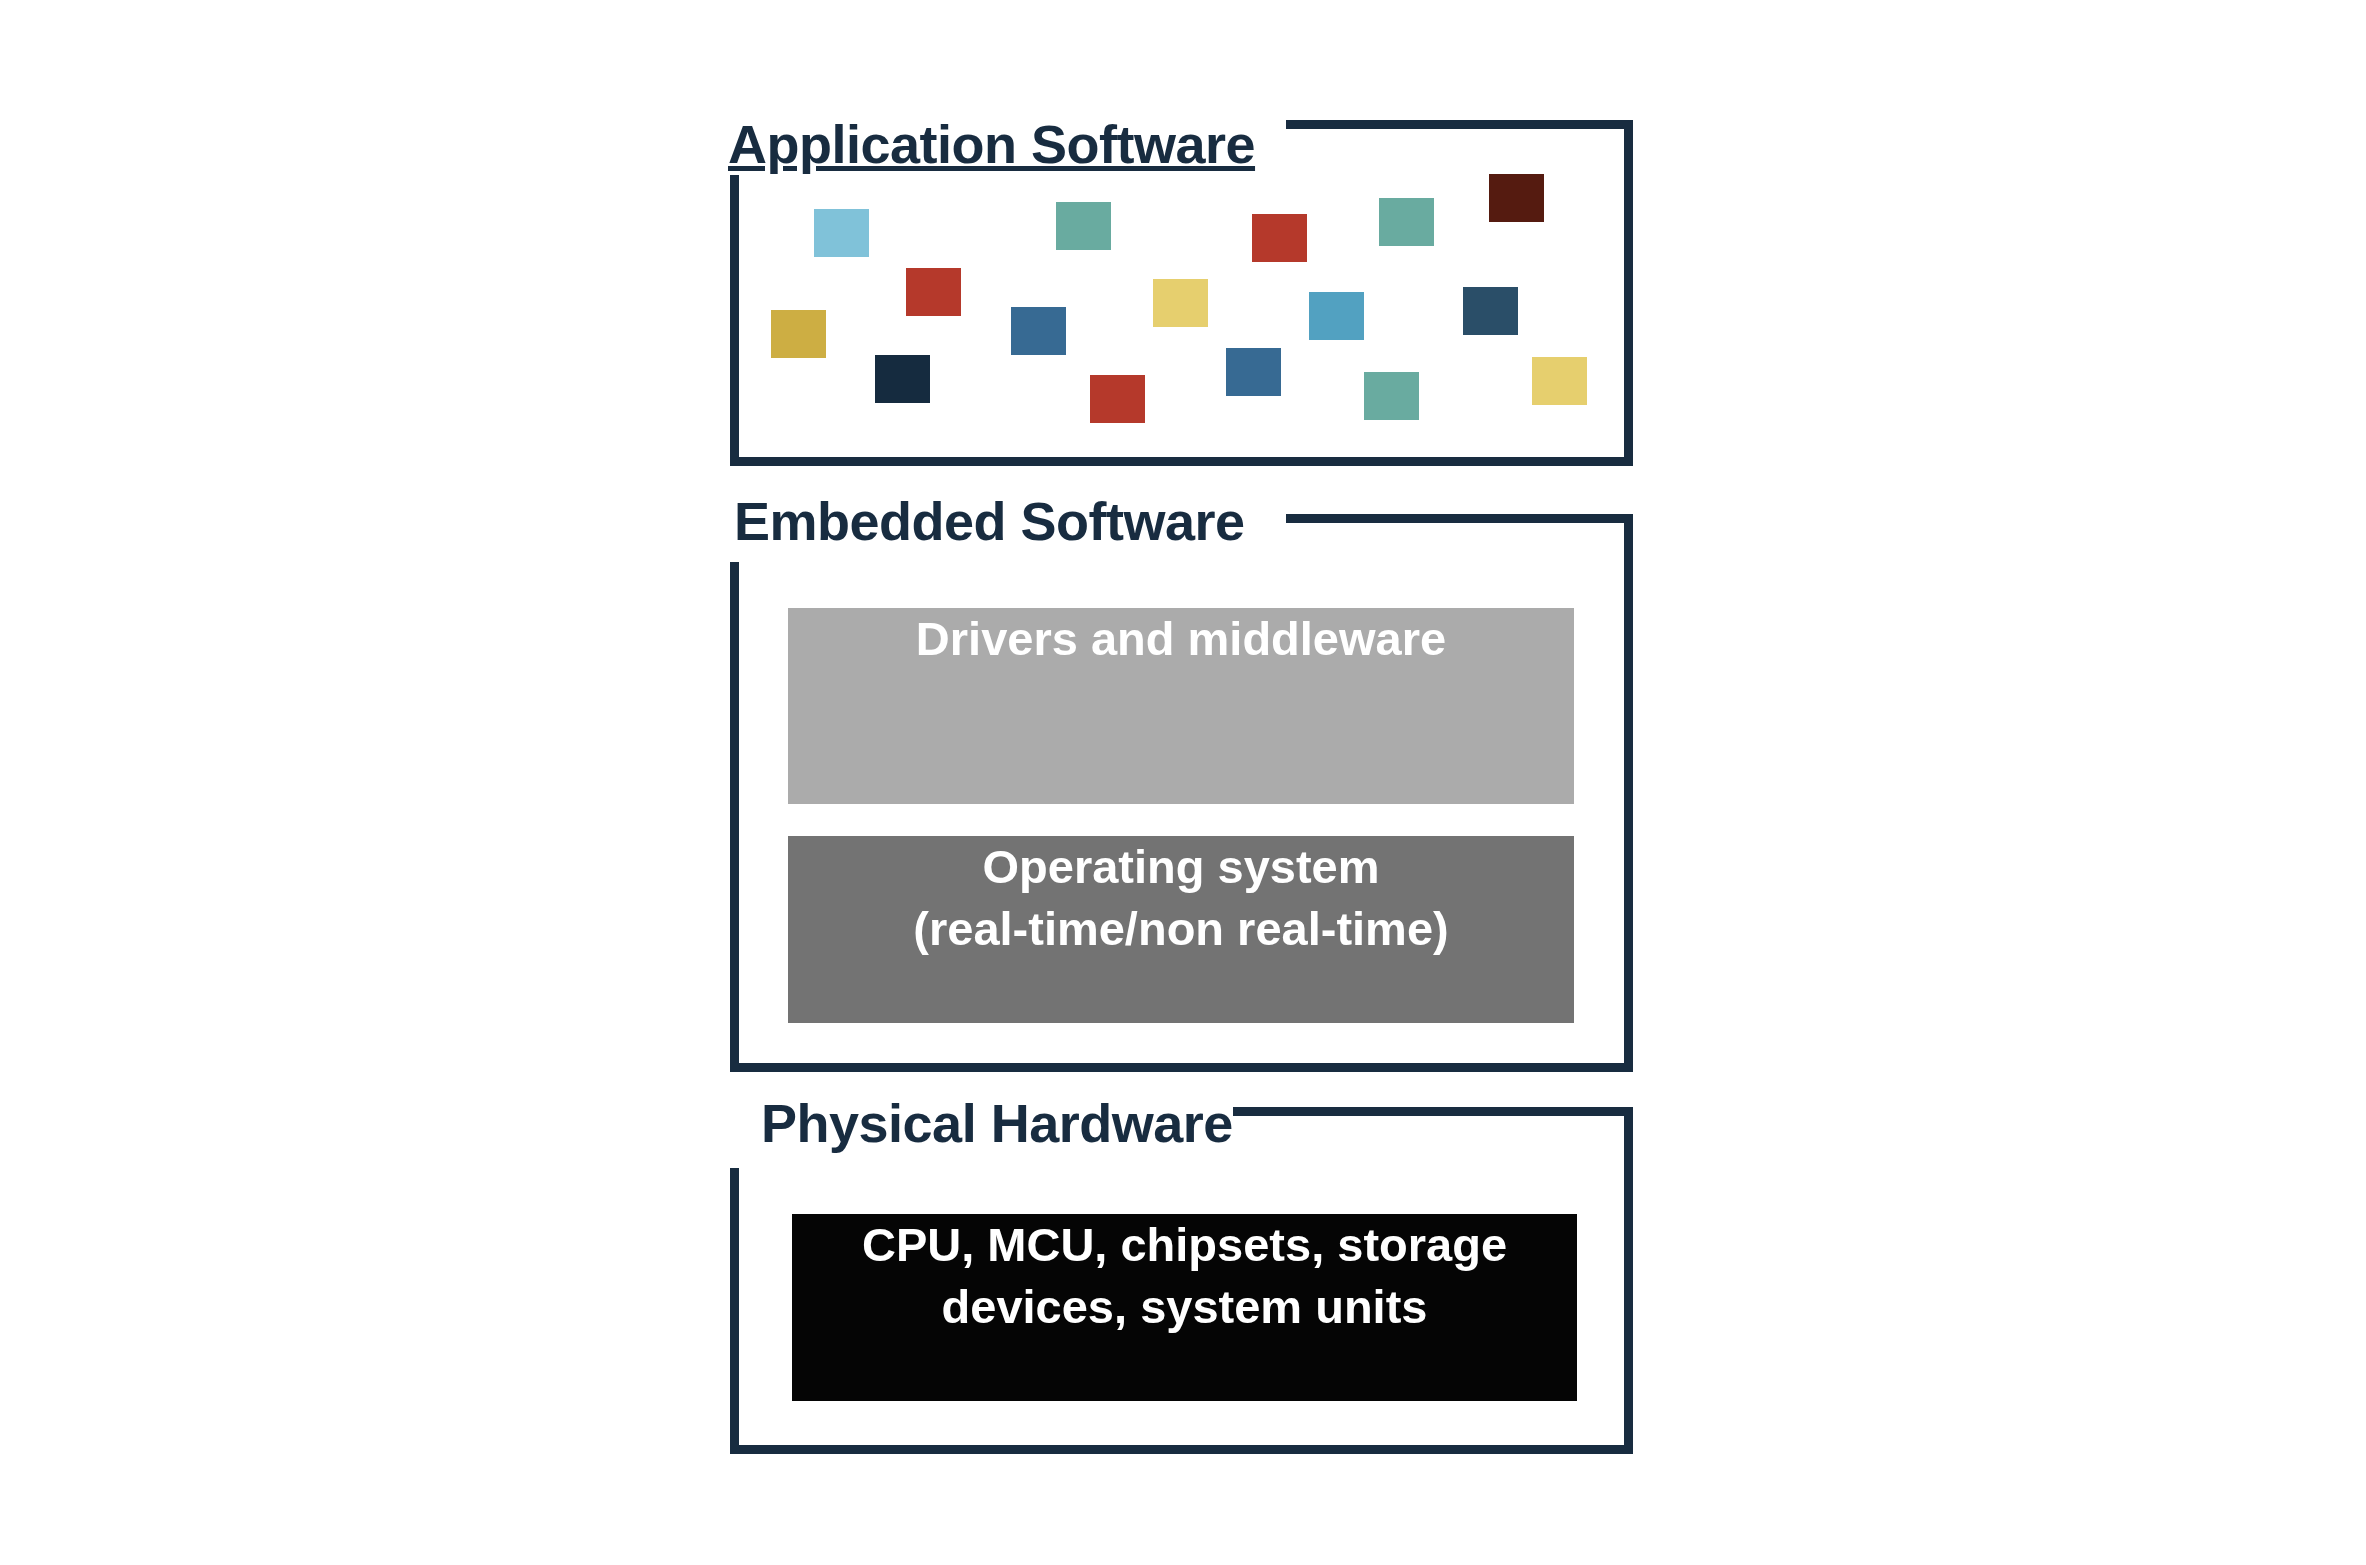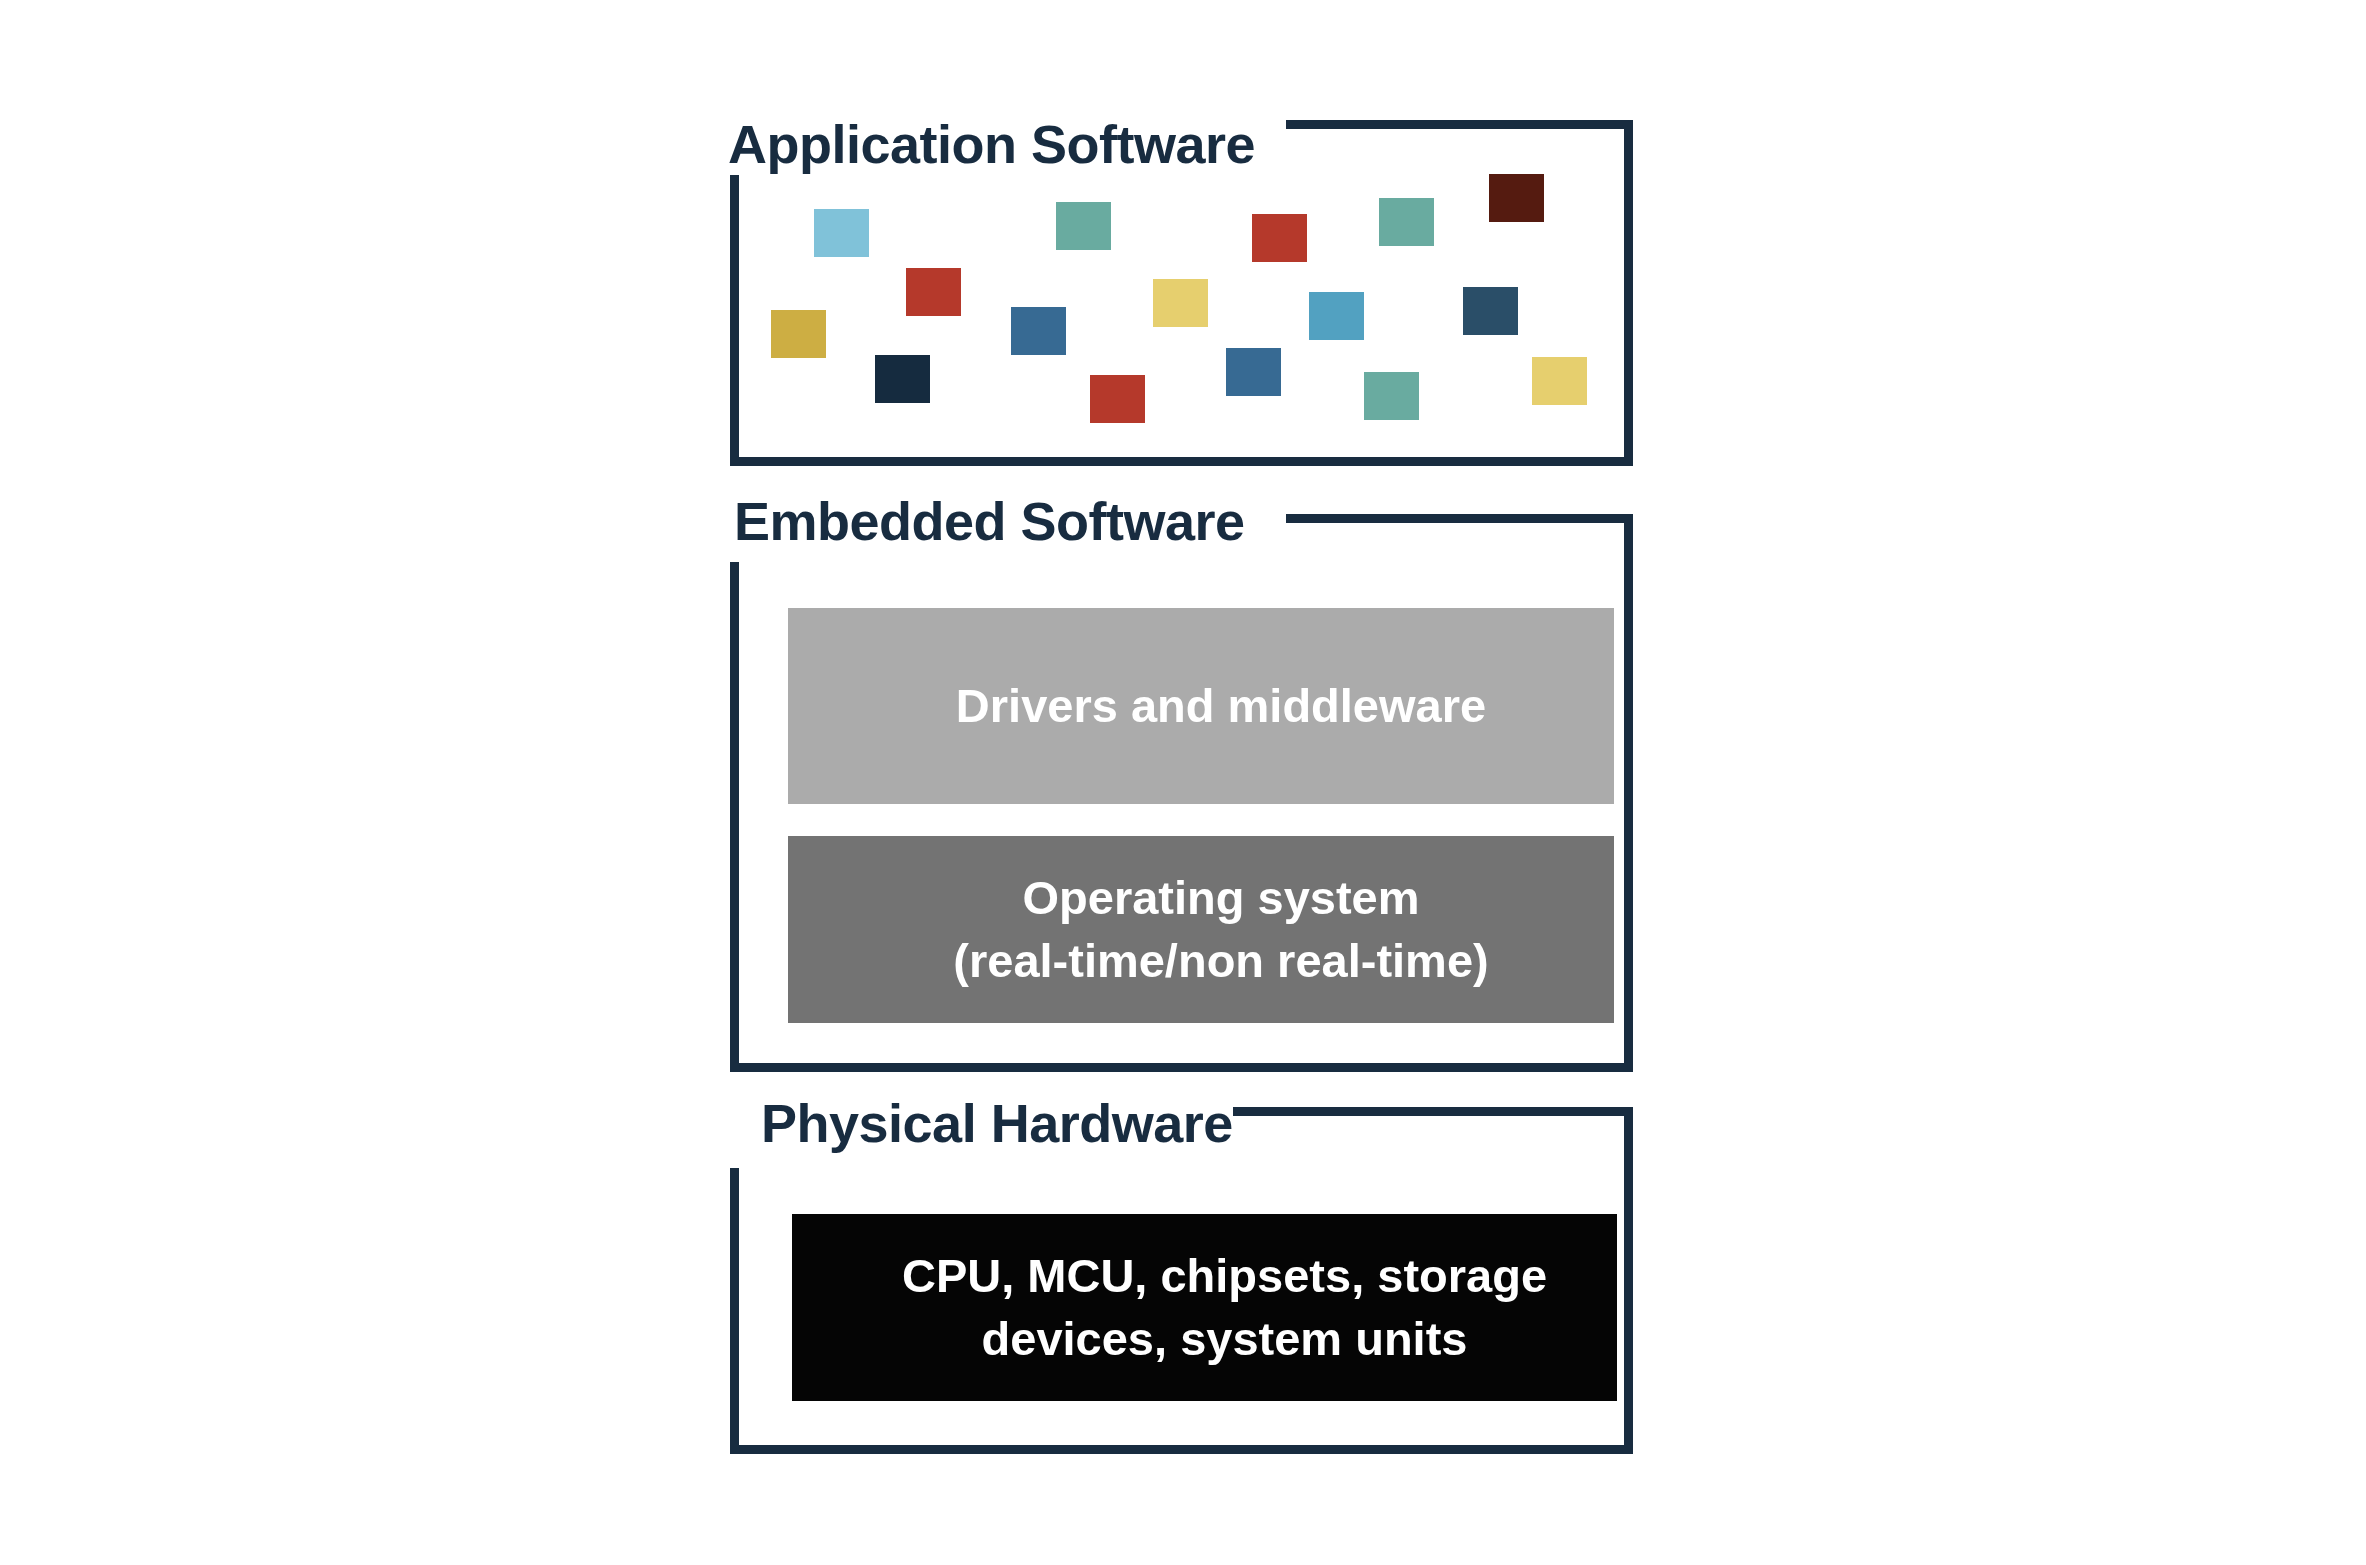--- a/index.html
+++ b/index.html
@@ -19,43 +19,41 @@
     color:var(--title-color,#182c40);
     white-space:nowrap;
   }
   .bline{
     position:absolute;
     background:var(--border-color,#182c40);
   }
   .inner-box{
     position:absolute;
     display:flex;
-    align-items:center;
     justify-content:center;
     text-align:center;
-    padding-left:40px;
   }
   .inner-box .box-label{
     font-size:47px;
     font-weight:bold;
     line-height:1.32;
     color:#ffffff;
     white-space:pre-line;
   }
   .sq{
     position:absolute;
     width:55px;height:48px;
   }
 </style>
 </head>
 <body>
 
 <div class="page">
 
-  <div class="section-title" style="left:728px;top:117px;">Application Software</div>
+  <div class="section-title" style="left:728px;top:117px;text-decoration:underline;">Application Software</div>
 
   <div class="bline" style="left:1286px;top:120px;width:347px;height:9.3px;"></div>
   <div class="bline" style="left:1624px;top:120px;width:9.3px;height:346px;"></div>
   <div class="bline" style="left:730px;top:457px;width:903px;height:9.3px;"></div>
   <div class="bline" style="left:730px;top:175px;width:9.3px;height:291px;"></div>
 
   <div id="squares-layer">
       <div class="sq" style="left: 814px; top: 209px; width: 55px; height: 48px; background: rgb(128, 194, 217);"></div>
       <div class="sq" style="left: 1056px; top: 202px; width: 55px; height: 48px; background: rgb(105, 171, 160);"></div>
       <div class="sq" style="left: 906px; top: 268px; width: 55px; height: 48px; background: rgb(181, 57, 43);"></div>

